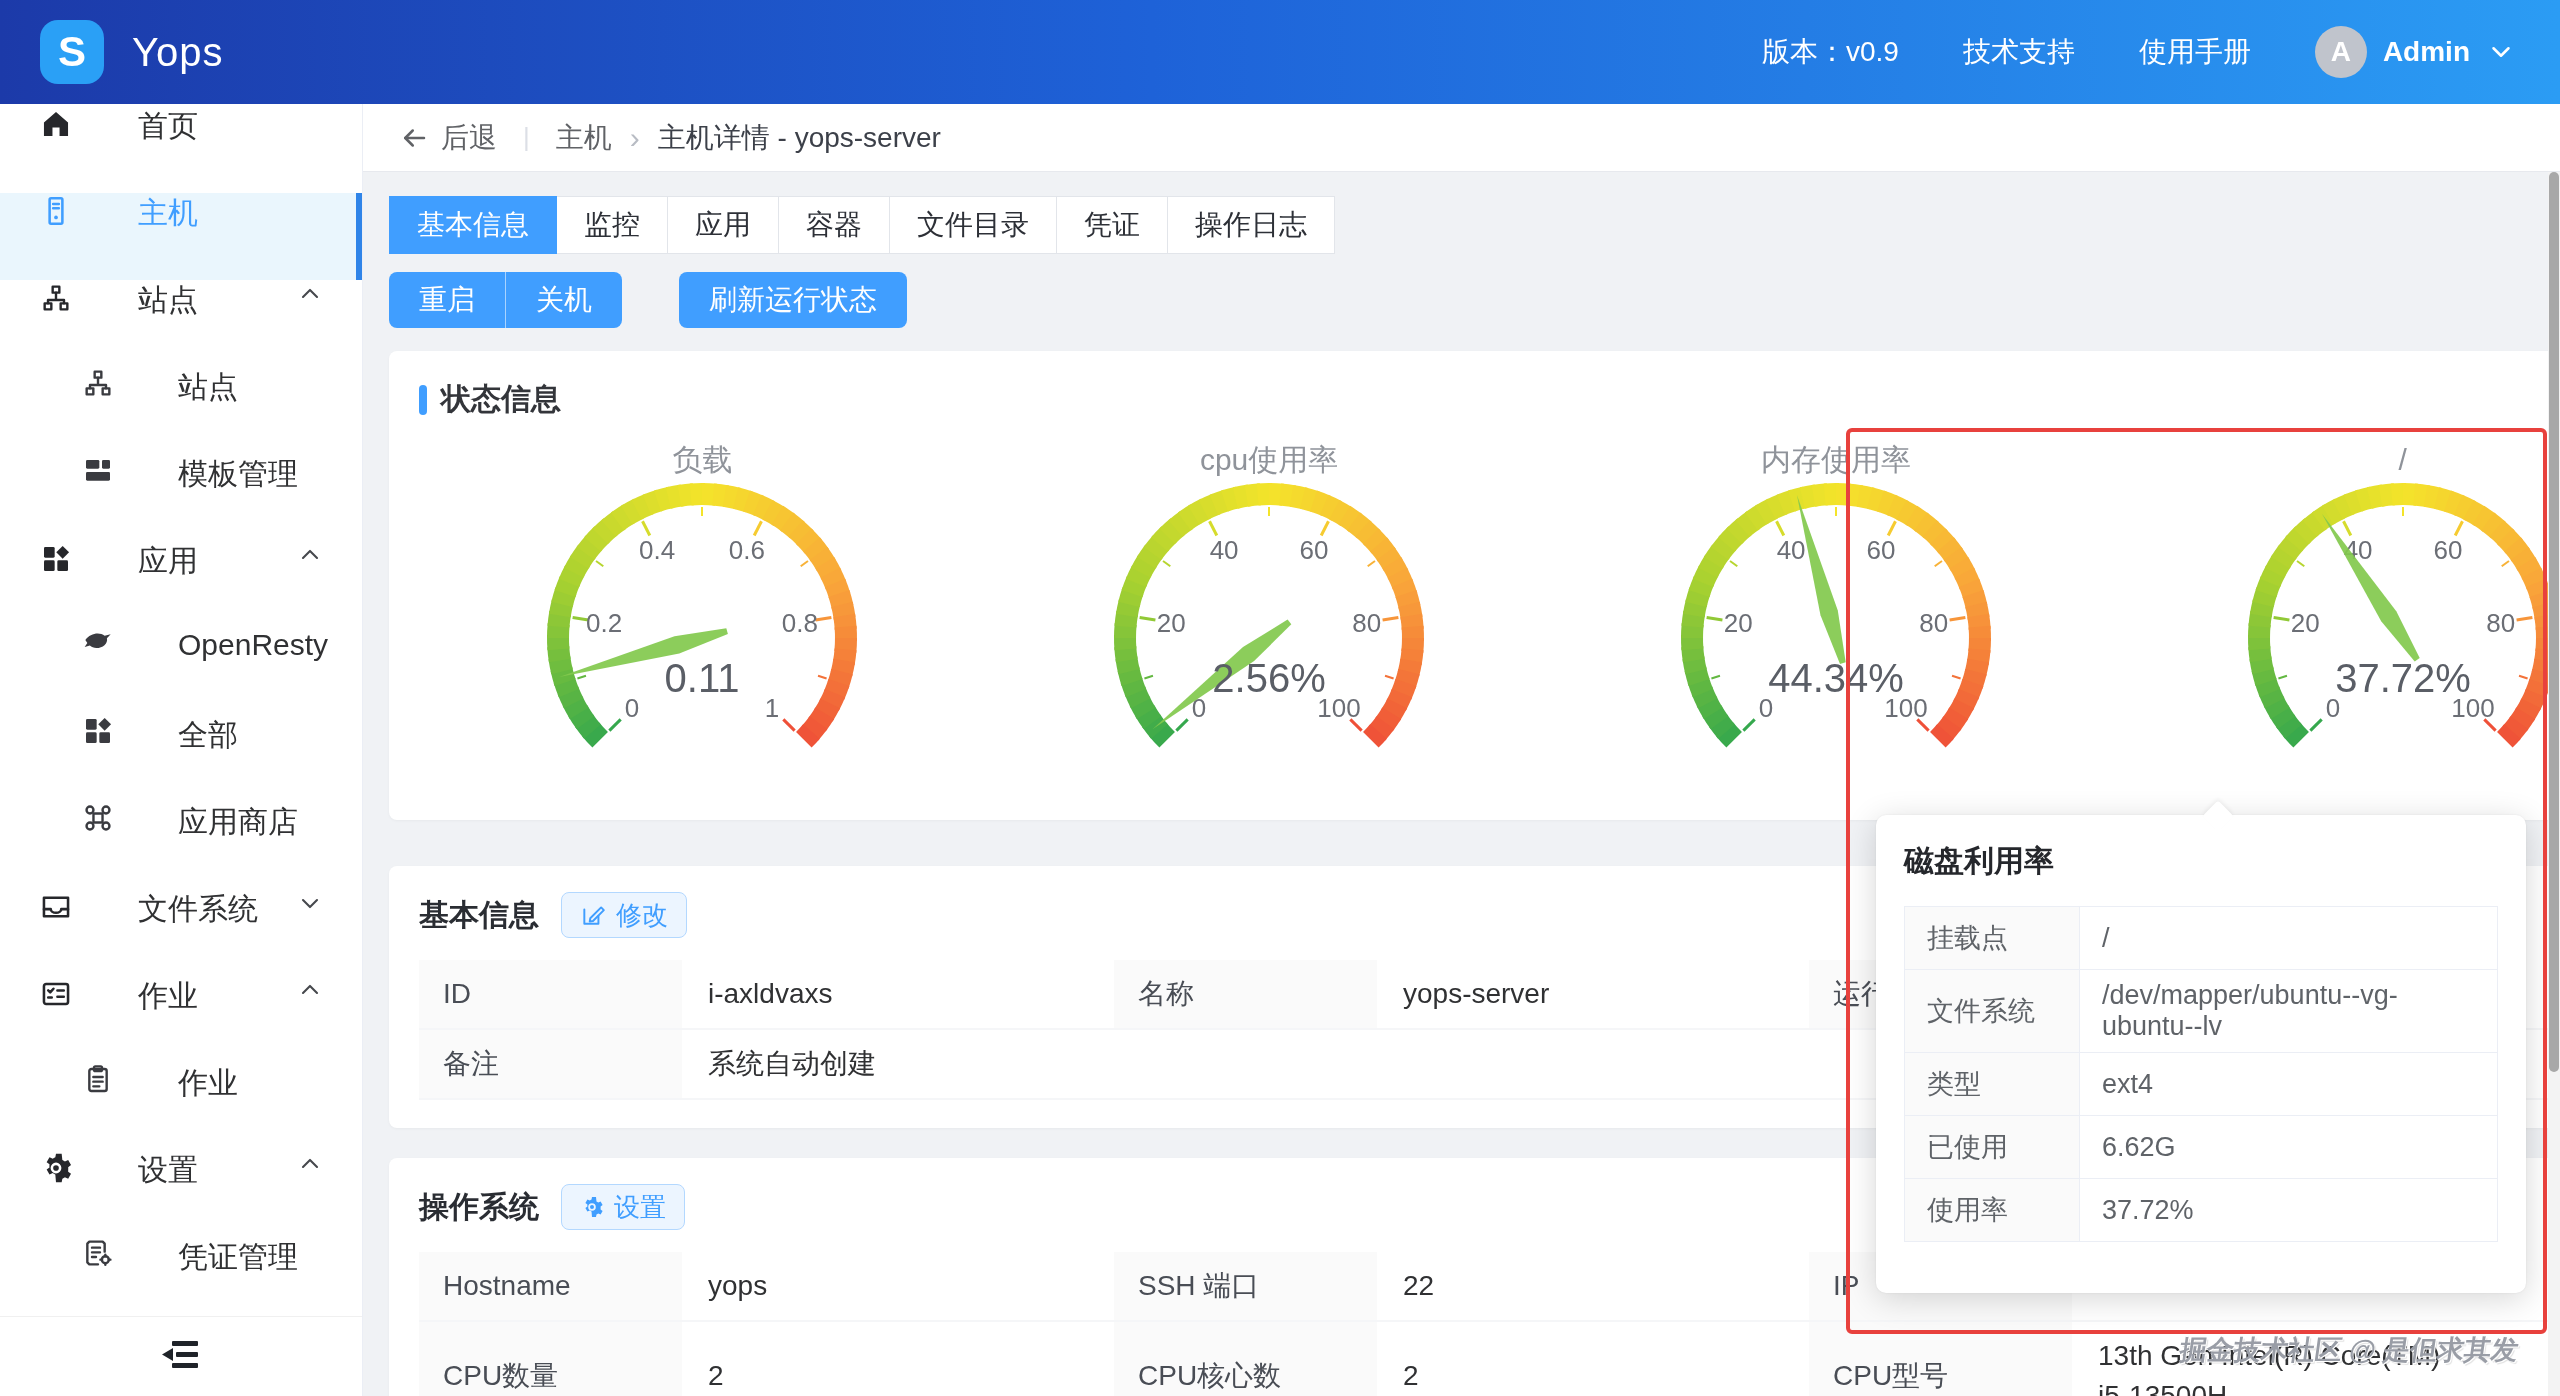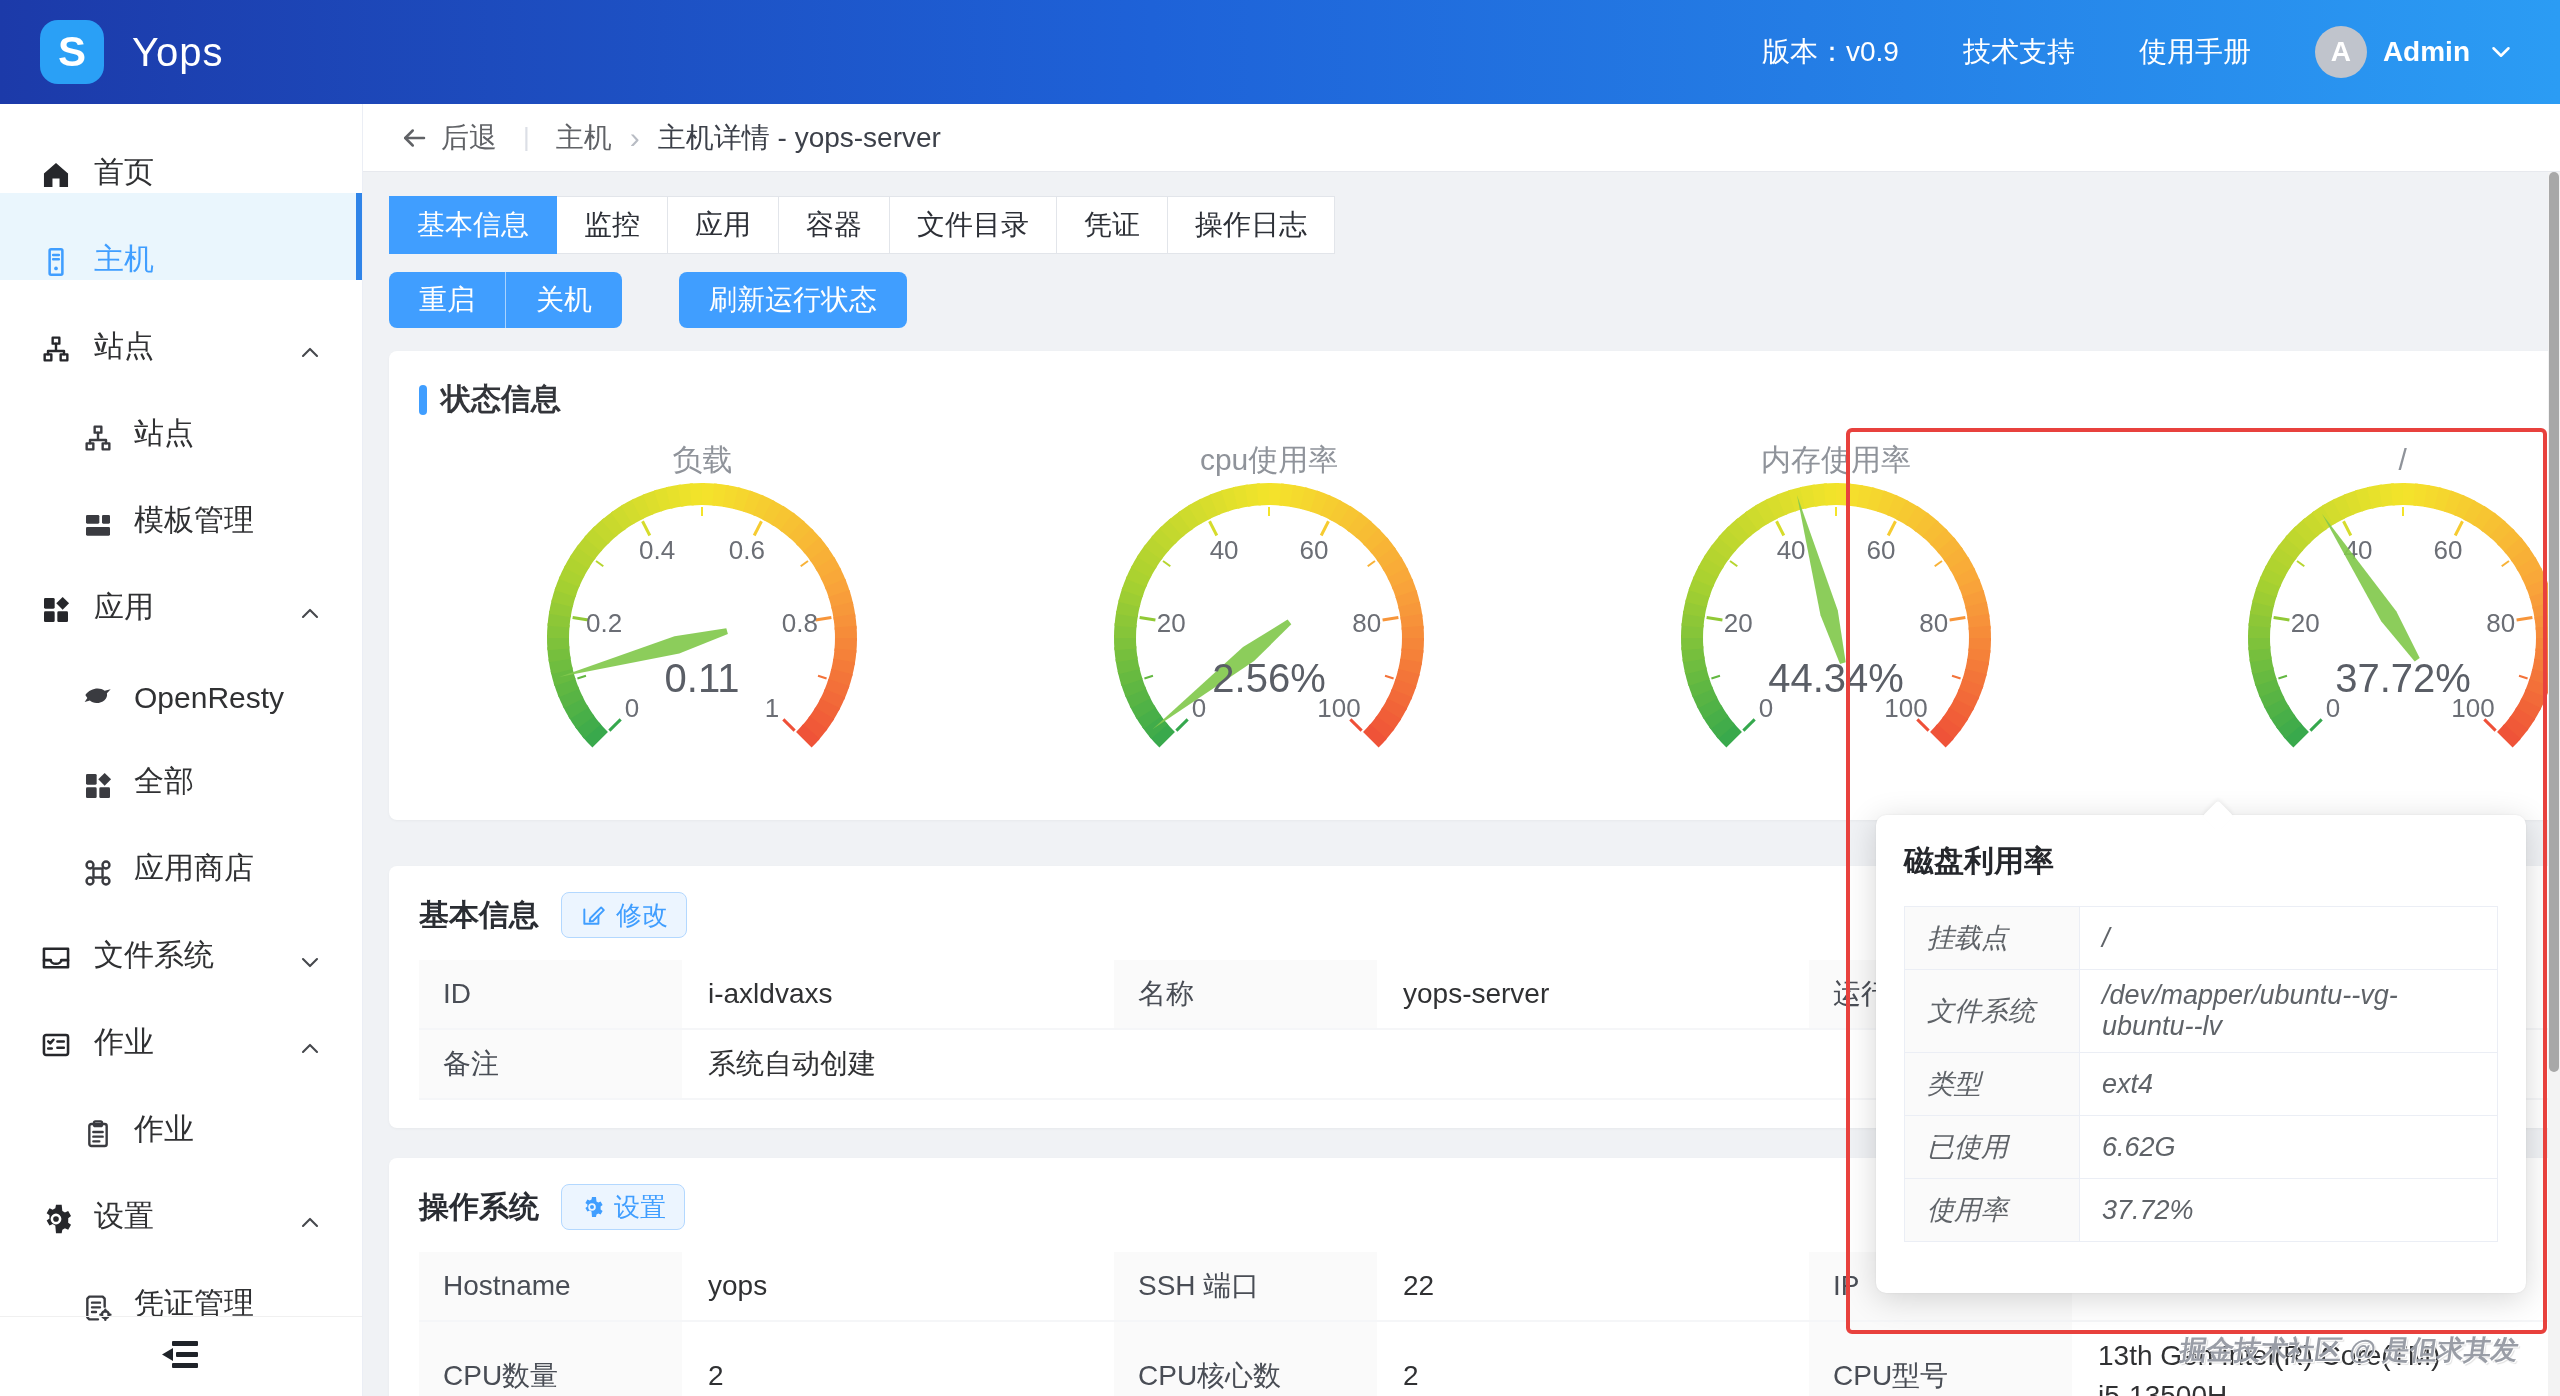--- a/index.html
+++ b/index.html
@@ -32,22 +32,22 @@
     color:#fff; font-size:28px; font-weight:bold;
   }
   .chev-white svg { display:block; }
   
   .sidebar {
     position:absolute; left:0; top:104px; width:363px; height:1292px;
     background:#fff; border-right:1px solid #ebeef5; z-index:40;
   }
   .menu { padding-top:2px; }
   .menu-item {
-    position:relative; height:87px; display:flex; align-items:flex-end;
-    padding-left:38px; cursor:pointer; color:#303133; font-size:30px;
+    position:relative; height:87px; display:flex; align-items:flex-start;
+    padding-left:38px; cursor:pointer; color:#303133; font-size:30px;gap:44px;
   }
   .menu-item.lvl2 { padding-left:82px; }
   .menu-item .mi-icon { width:36px; height:36px; flex:0 0 36px; display:flex; align-items:center; justify-content:center; color:#26272b; }
   .menu-item.lvl2 .mi-icon { width:32px; height:32px; flex:0 0 32px; color:#3a3b40; }
   .menu-item .mi-label { margin-left:20px; white-space:nowrap; }
   .menu-item .mi-chevron { position:absolute; right:38px; color:#46484d; display:flex; }
   .menu-item.selected { background:#eaf6fd; color:#409eff; }
   .menu-item.selected .mi-icon { color:#409eff; }
   .menu-item.selected::after {
     content:""; position:absolute; right:0; top:0; width:6px; height:100%; background:#2f84e8;
@@ -127,21 +127,21 @@
     padding:26px 28px;
   }
   .popover-arrow {
     position:absolute; top:-10px; left:331px; width:22px; height:22px;
     background:#fff; transform:rotate(45deg); border-radius:3px;
     box-shadow:-2px -2px 4px rgba(0,0,0,0.05);
   }
   .popover-title { font-size:30px; font-weight:bold; color:#25272c; }
   .pop-table { margin-top:24px; border:1px solid #ebeef5; border-bottom:none; }
   .pop-row { display:grid; grid-template-columns:175px 1fr; border-bottom:1px solid #ebeef5; }
-  .pop-cell { min-height:62px; padding:10px 22px; display:flex; align-items:center; font-size:27px; color:#5f6368;font-style:italic; }
+  .pop-cell { min-height:62px; padding:10px 22px; display:flex; align-items:center; font-size:27px; color:#5f6368; }
   .pop-label { background:#fafafa; border-right:1px solid #ebeef5; }
   
   .annotation-rect {
     position:absolute; left:1846px; top:428px; width:701px; height:906px;
     border:4px solid #e8413d; border-radius:6px; z-index:80; pointer-events:none;
   }
   .watermark {
     position:absolute; left:2180px; top:1332px; z-index:90; white-space:nowrap;
     font-size:27px; font-weight:bold; color:#999da6; transform:skewX(-8deg);
     text-shadow:1px 1px 0 #fff, 2px 2px 1px rgba(0,0,0,0.12); pointer-events:none;

